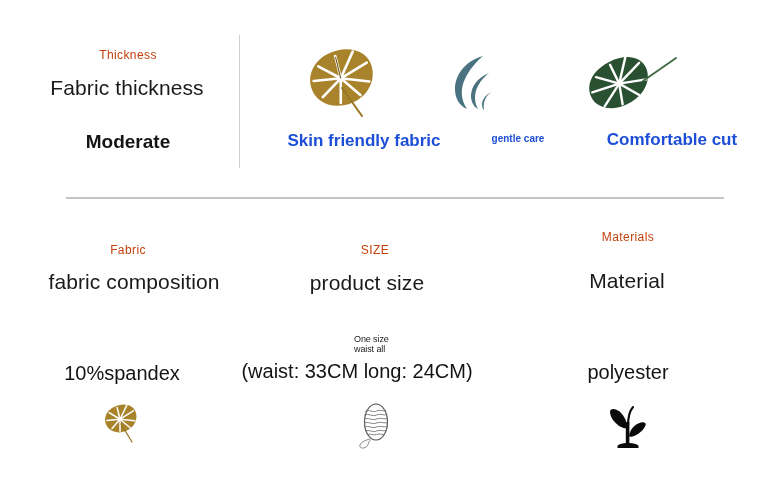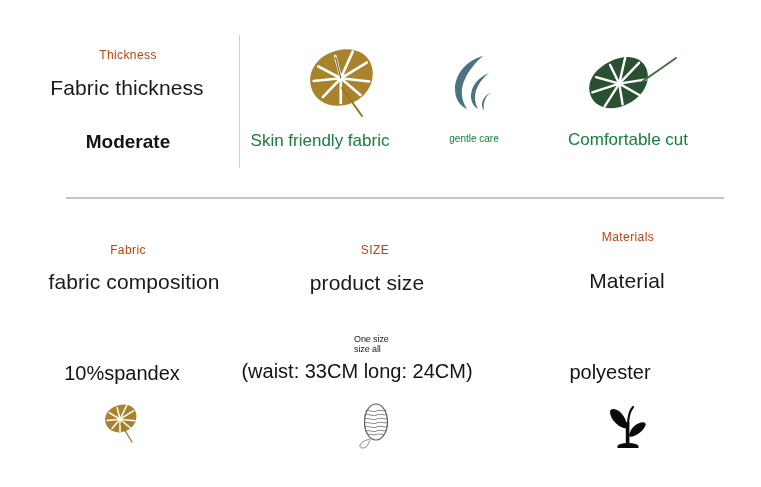--- a/index.html
+++ b/index.html
@@ -41,22 +41,23 @@
     color: #141414;
     font-weight: 400;
   }
   .value-lg {
     font-size: 20px;
     color: #141414;
     font-weight: 400;
   }
   .feature-label {
     font-size: 17px;
-    color: #15803d;
-    font-weight: 400;
+    color: #1d4ed8;
+    font-weight: 700;
+    margin-left: 44px;
   }
   .feature-label.sm { font-size: 10px; }
   .tiny {
     font-size: 9px;
     line-height: 10px;
     color: #1a1a1a;
     font-weight: 400;
     letter-spacing: -0.1px;
   }
 
@@ -178,21 +179,21 @@
       <path d="M19 21 L30 39" stroke="#9a7726" stroke-width="1.3" fill="none" stroke-linecap="round"></path>
     </svg>
   </div>
 
   <div class="abs ctr eyebrow" style="left:375px; top:243px;">SIZE</div>
 
   <div class="abs ctr headline" style="left:367px; top:271px;">product size</div>
 
   <div class="abs tiny" style="left:354px; top:334px;">One size</div>
 
-  <div class="abs tiny" style="left:354px; top:344px;">size all</div>
+  <div class="abs tiny" style="left:354px; top:344px;">waist all</div>
 
   <div class="abs ctr value-lg" style="left:357px; top:360px;">(waist: 33CM long: 24CM)</div>
 
   <div class="icon" style="left:374px; top:402px;">
     <svg width="36" height="50" viewBox="0 0 36 50">
       <ellipse cx="20" cy="20" rx="11.5" ry="18" fill="#ffffff" stroke="#555555" stroke-width="1.2"></ellipse>
       <g stroke="#777777" stroke-width="0.9" fill="none" stroke-linecap="round">
         <path d="M9.5 9 C13 7 17 11 20.5 9 C24 7 27 10 30 8.5"></path>
         <path d="M8.8 13 C12.5 11 16.5 15 20.5 13 C24.5 11 27.6 14 31 12.5"></path>
         <path d="M8.5 17 C12 15 16.5 19 20.5 17 C24.5 15 28 18 31.5 16.5"></path>
@@ -202,21 +203,21 @@
         <path d="M11 32.5 C14 31 17.5 34 20.5 32.5 C23.5 31 26 33.4 28.6 32.2"></path>
       </g>
       <path d="M14 37 C10 38 5 40 4 43 C3 46 7 47 10 45 C13 43 12 40 14 38.5" stroke="#777777" stroke-width="0.9" fill="none" stroke-linecap="round"></path>
     </svg>
   </div>
 
   <div class="abs ctr eyebrow" style="left:628px; top:230px;">Materials</div>
 
   <div class="abs ctr headline" style="left:627px; top:269px;">Material</div>
 
-  <div class="abs ctr value-lg" style="left:610px; top:361px;">polyester</div>
+  <div class="abs ctr value-lg" style="left:628px; top:361px;">polyester</div>
 
   <div class="icon" style="left:628px; top:404px;">
     <svg width="42" height="46" viewBox="0 0 42 46">
       <path d="M21 44 C21 44 13.5 44 11 44 C10 44 10 41.5 12 40.5 C15 39 19 39 21 39 C23 39 27 39 30 40.5 C32 41.5 32 44 31 44 C28.5 44 21 44 21 44 Z" fill="#0a0a0a"></path>
       <rect x="18.8" y="18" width="3.6" height="23" fill="#0a0a0a"></rect>
       <path d="M20 24 C20 16 16 9 10 6 C6 4 3 5 3 8 C3 13 8 20 14 23 C17 24.5 19 24.6 20 24 Z" fill="#0a0a0a"></path>
       <path d="M22 32 C23 25 28 20 34 18.5 C37.5 17.6 39.5 19 38.5 21.5 C36.5 26.5 30 31.5 25.5 32.6 C23.8 33 22.5 32.8 22 32 Z" fill="#0a0a0a"></path>
       <path d="M21 22 C21 14 22.5 7 26 3" stroke="#0a0a0a" stroke-width="2.1" fill="none" stroke-linecap="round"></path>
     </svg>
   </div>

